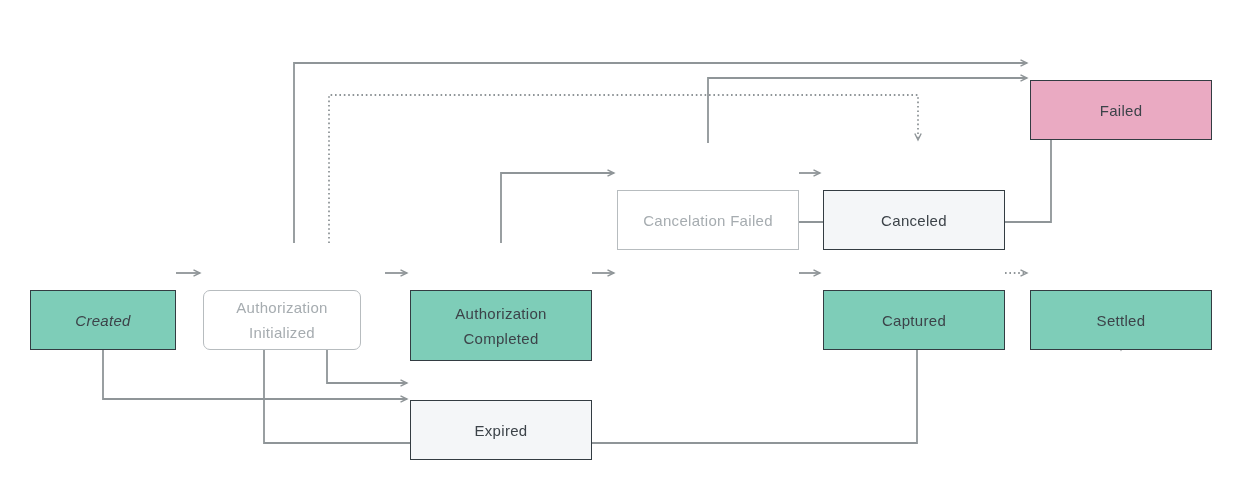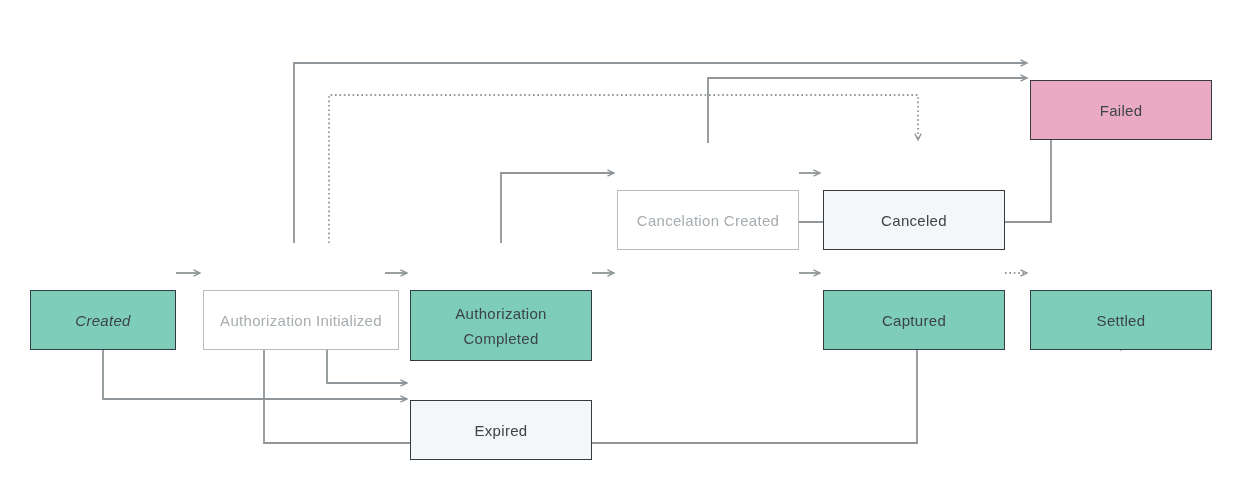--- a/index.html
+++ b/index.html
@@ -91,39 +91,39 @@
     <path class="edge" d="M264,303 L264,443 L917,443 L917,306" marker-end="url(#ah)"></path>
     <path class="edge" d="M501,303 L501,350" marker-end="url(#ah)"></path>
     <path class="edge" d="M327,303 L327,383 L407,383" marker-end="url(#ah)"></path>
     <path class="edge" d="M103,303 L103,399 L407,399" marker-end="url(#ah)"></path>
   </svg>
 
   <div class="node active" style="left:30px; top:243px; width:146px; height:60px;font-style:italic;">
     <span>Created</span>
   </div>
 
-  <div class="node pending" style="left:203px; top:243px; width:196px; height:60px;">
+  <div class="node pending" style="left:203px; top:243px; width:158px; height:60px;border-radius:7px;">
     <span>Authorization Initialized</span>
   </div>
 
   <div class="node active" style="left:410px; top:243px; width:182px; height:71px;">
     <span>Authorization Completed</span>
   </div>
 
 
   <div class="node active" style="left:823px; top:243px; width:182px; height:60px;">
     <span>Captured</span>
   </div>
 
   <div class="node active" style="left:1030px; top:243px; width:182px; height:60px;">
     <span>Settled</span>
   </div>
 
   <div class="node pending" style="left:617px; top:143px; width:182px; height:60px;">
-    <span>Cancelation Created</span>
+    <span>Cancelation Failed</span>
   </div>
 
   <div class="node neutral" style="left:823px; top:143px; width:182px; height:60px;">
     <span>Canceled</span>
   </div>
 
   <div class="node negative" style="left:1030px; top:33px; width:182px; height:60px;">
     <span>Failed</span>
   </div>
 

